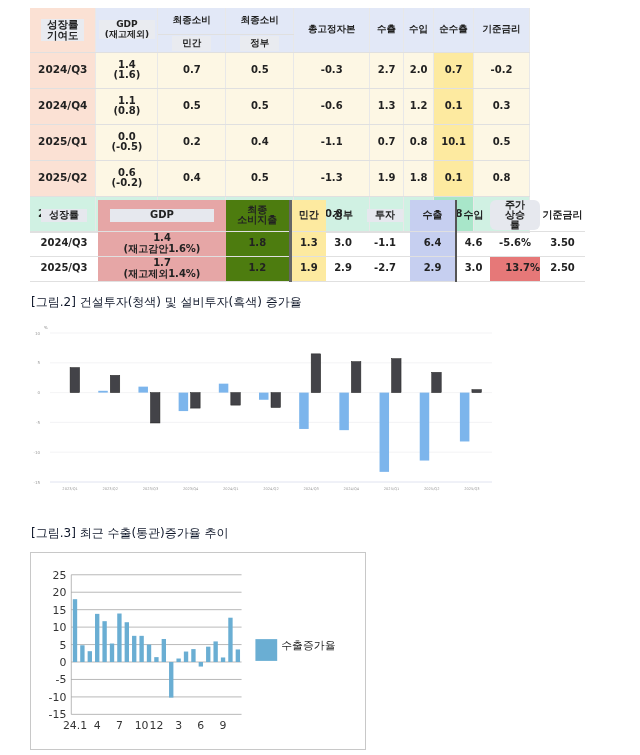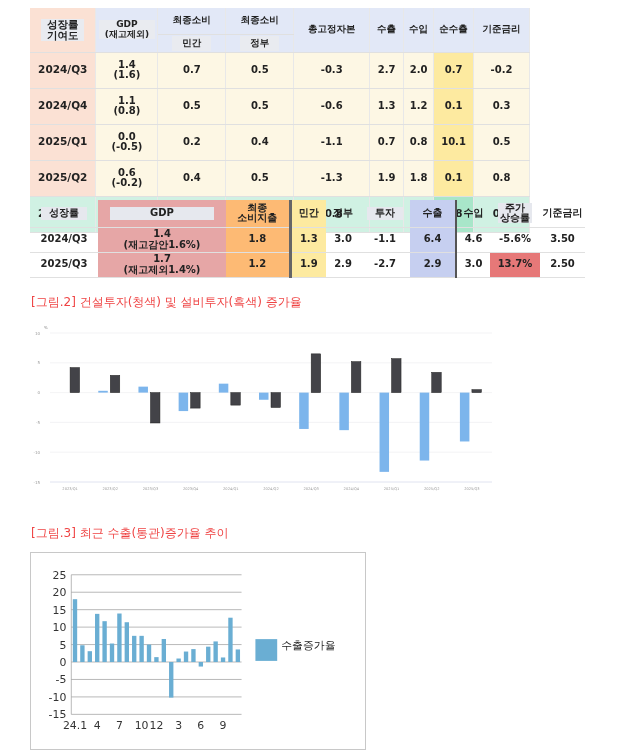--- a/index.html
+++ b/index.html
@@ -16,27 +16,27 @@
   .t1 td.net { background: #fdeaa0; }
   .t1 tr.hl td.net { background: #a8e6c9; }
   .lbl { display: inline-block; background: #e9ebf0; padding: 0 6px; line-height: 1.05; }
   .lbl2 { display: inline-block; background: #e9ebf0; padding: 1px 10px; }
   .u { text-decoration-color: #d08040; text-decoration-style: dotted; }
 
   .t2 { position: absolute; left: 30px; top: 200px; width: 555px; font-size: 10px; font-weight: bold; }
   .t2 td { text-align: center; vertical-align: middle; border-bottom: 1px solid #e0e0e0; height: 25px; line-height: 1.05; }
   .t2 tr.head td { height: 27px; }
   .t2 .gdp { background: #e6a6a6; }
-  .t2 .cons { background: #fdba74; }
+  .t2 .cons { background: #4d7c0f; }
   .t2 .priv { background: #fdeaa0; border-left: 3px solid #666; }
   .t2 .exp { background: #c6cff0; border-right: 2px solid #555; }
-  .t2 .red { background: #e67878; }
+  .t2 .red { background: #e67878; text-align: right; }
   .hdrbox { display: inline-block; background: #e6e8ee; padding: 1px 8px; }
 
-  .caption { position: absolute; left: 31px; font-size: 12px; color: #ef4444; }
+  .caption { position: absolute; left: 31px; font-size: 12px; color: #0f172a; }
   .caption .u { text-decoration-color: #d08040; }
 
   .chart2 { position: absolute; left: 30px; top: 320px; width: 470px; height: 172px; }
   .chart3 { position: absolute; left: 30px; top: 552px; width: 336px; height: 198px; border: 1px solid #c8c8c8; }
 </style>
 </head>
 <body>
 
 <table class="t1">
   <thead>
@@ -123,21 +123,21 @@
   <tbody>
       <tr class="head">
     <td style="width:68px"><span class="hdrbox">성장률</span></td>
     <td class="gdp" style="width:128px"><span class="hdrbox" style="padding:1px 40px;">GDP</span></td>
     <td class="cons" style="width:64px"><span>최종</span><br><span>소비지출</span></td>
     <td class="priv" style="width:36px">민간</td>
     <td style="width:34px">정부</td>
     <td style="width:50px"><span class="hdrbox">투자</span></td>
     <td class="exp" style="width:46px">수출</td>
     <td style="width:34px">수입</td>
-    <td style="width:50px"><span class="hdrbox" style="padding:0 2px;line-height:1;"><span>주가</span><br><span>상승률</span></span></td>
+    <td style="width:50px"><span class="hdrbox" style="padding:0 12px;line-height:1;border-radius:6px;"><span>주가</span><br><span>상승률</span></span></td>
     <td style="width:45px">기준금리</td>
   </tr>
   <tr>
     <td>2024/Q3</td>
     <td class="gdp"><span>1.4</span><br><span>(재고감안1.6%)</span></td>
     <td class="cons">1.8</td>
     <td class="priv">1.3</td>
     <td>3.0</td>
     <td>-1.1</td>
     <td class="exp">6.4</td>

